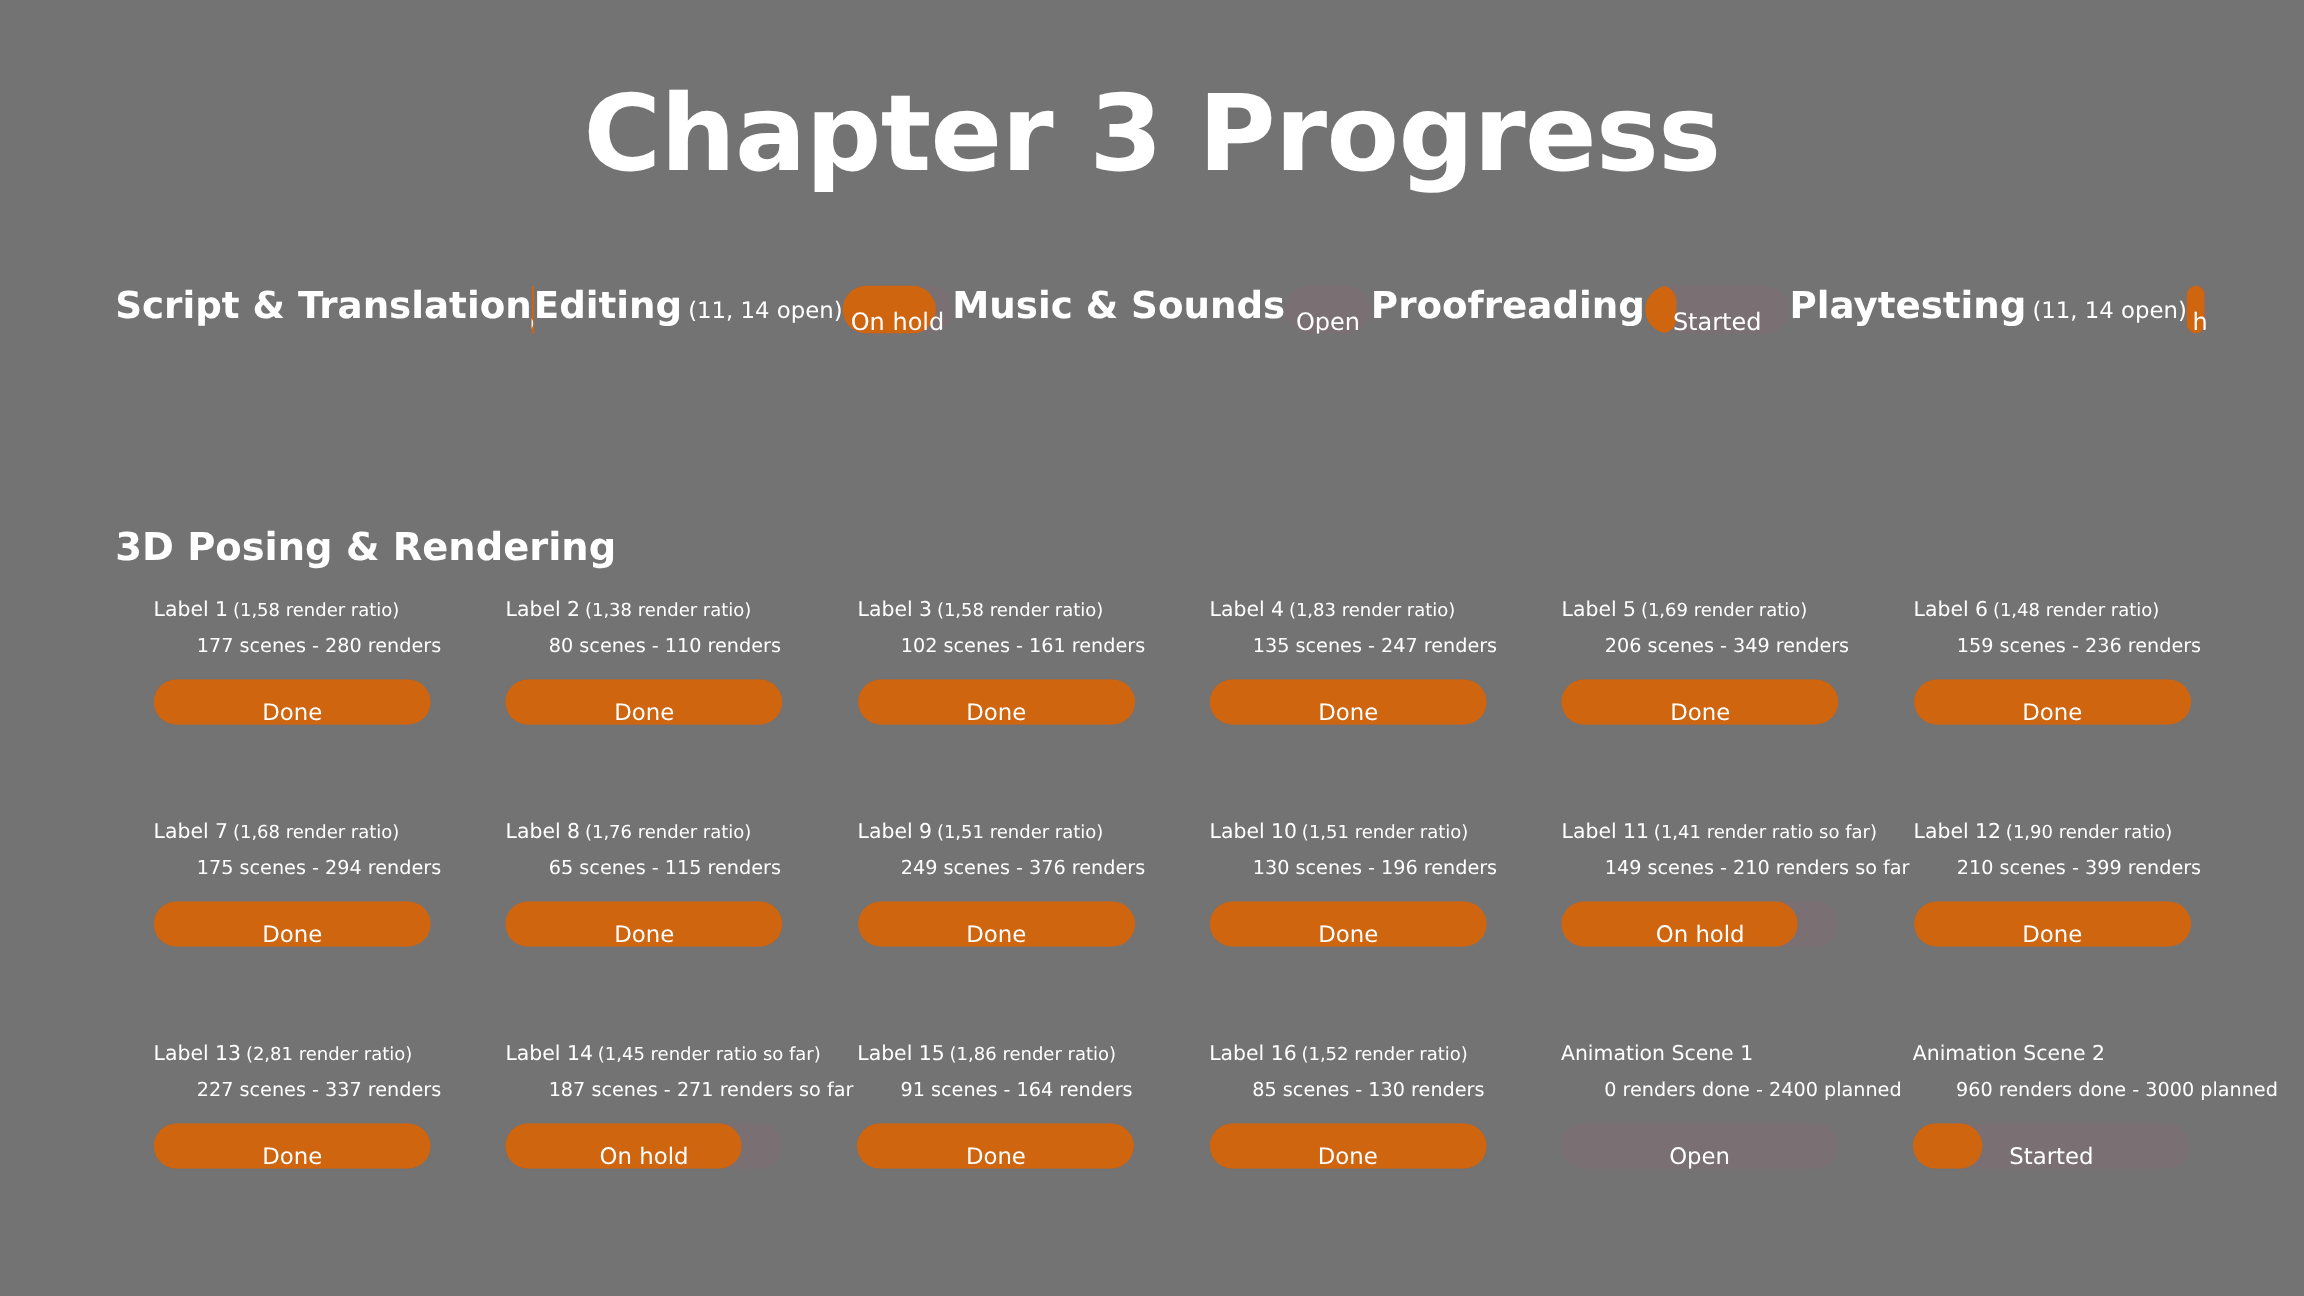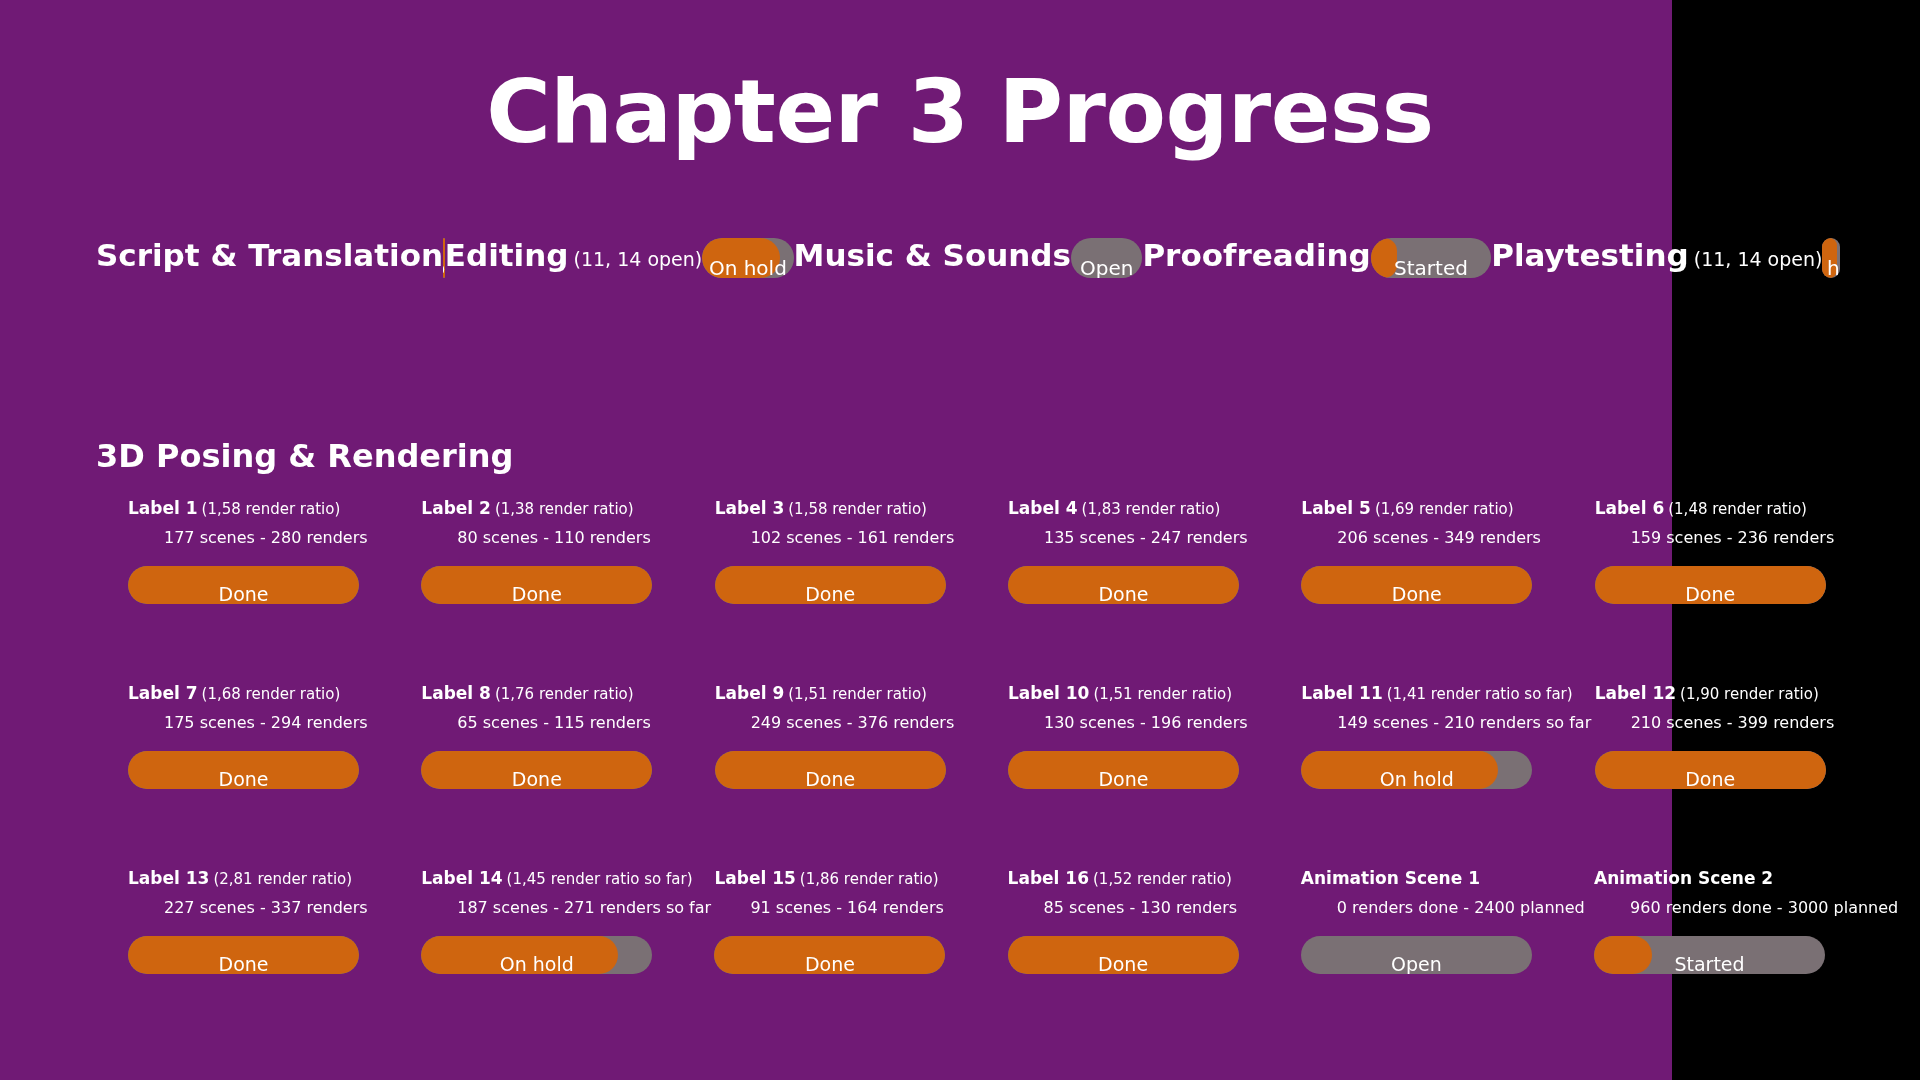--- a/index.html
+++ b/index.html
@@ -11,23 +11,23 @@
     overflow: hidden;
   }
 
   body {
     font-family: "DejaVu Sans", "Liberation Sans", sans-serif;
     color: #ffffff;
   }
 
   .slide {
     position: relative;
-    width: 1672px;
+    width: 1920px;
     height: 1080px;
-    background: #701a75;
+    background: #737373;
   }
 
   
   .page-title {
     position: absolute;
     top: 66px;
     left: 0;
     width: 1920px;
     text-align: center;
     font-size: 88px;
@@ -148,21 +148,21 @@
   .task-head {
     display: flex;
     align-items: baseline;
     white-space: nowrap;
     line-height: 1;
     height: 20px;
   }
 
   .task-label {
     font-size: 17px;
-    font-weight: 700;
+    font-weight: 400;
     color: #ffffff;
   }
 
   .task-ratio {
     font-size: 15px;
     font-weight: 400;
     color: #ffffff;
     margin-left: 4px;
     text-align: right;
   }

